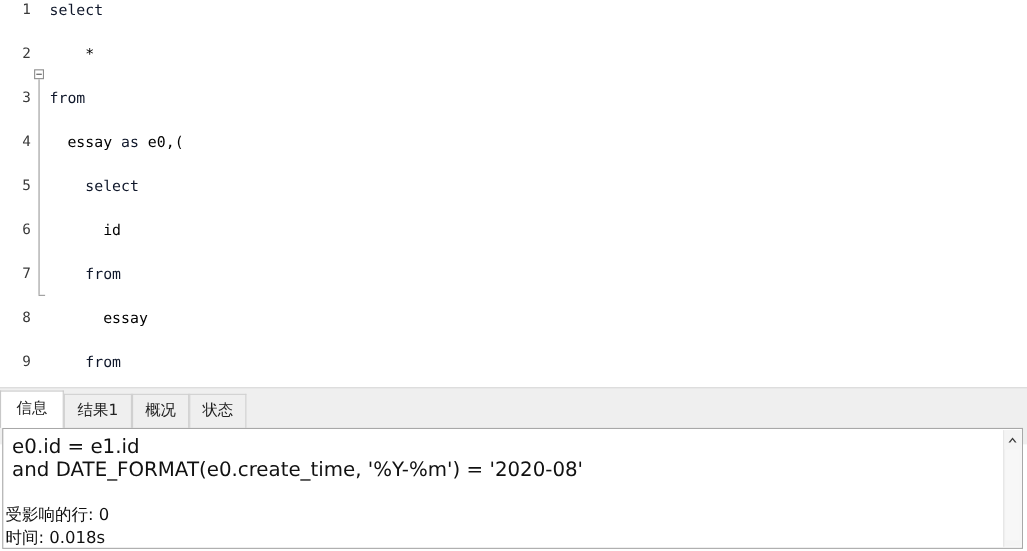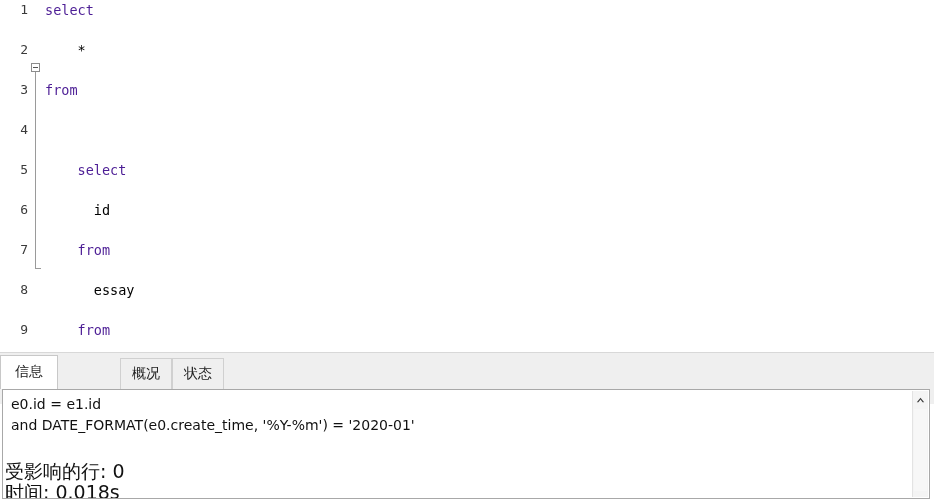--- a/index.html
+++ b/index.html
@@ -41,21 +41,21 @@
     color: #3a3a3a;
     font-family: "DejaVu Sans Mono", "Liberation Mono", monospace;
     font-size: 13px;
   }
   .code-text {
     position: absolute;
     left: 45px;
     top: 0;
     color: #000000;
   }
-  .kw  { color: #4c1d95; }
+  .kw  { color: #0f172a; }
   .fn  { color: #000000; }
 
   
   #fold-box {
     position: absolute;
     left: 31px;
     top: 63px;
     width: 9px;
     height: 9px;
     border: 1px solid #8c8c8c;
@@ -135,27 +135,27 @@
     height: 110px;
     background: #ffffff;
     border: 1px solid #a8a8a8;
     box-sizing: border-box;
     overflow: hidden;
   }
   .msg-line {
     position: absolute;
     left: 8px;
     white-space: pre;
-    font-size: 14px;
+    font-size: 18px;
     color: #111111;
     font-family: "DejaVu Sans", sans-serif;
   }
   .msg-line.cn {
     left: 2px;
-    font-size: 19px;
+    font-size: 15px;
   }
 
   
   #vscroll {
     position: absolute;
     right: 1px;
     top: 1px;
     width: 16px;
     bottom: 1px;
     background: #f4f4f4;
@@ -183,43 +183,44 @@
   }
 </style>
 </head>
 <body>
 
 <div id="editor">
   <div id="code-lines">
       <div class="code-line" style="top: 0px;"><span class="ln">1</span><span class="code-text"><span class="kw">select</span></span></div>
       <div class="code-line" style="top: 20px;"><span class="ln">2</span><span class="code-text"><span class="fn">    *</span></span></div>
       <div class="code-line" style="top: 40px;"><span class="ln">3</span><span class="code-text"><span class="kw">from</span></span></div>
-      <div class="code-line" style="top: 60px;"><span class="ln">4</span></div>
+      <div class="code-line" style="top: 60px;"><span class="ln">4</span><span class="code-text"><span class="fn">  essay </span><span class="kw">as</span><span class="fn"> e0,(</span></span></div>
       <div class="code-line" style="top: 80px;"><span class="ln">5</span><span class="code-text"><span class="fn">    </span><span class="kw">select</span></span></div>
       <div class="code-line" style="top: 100px;"><span class="ln">6</span><span class="code-text"><span class="fn">      id</span></span></div>
       <div class="code-line" style="top: 120px;"><span class="ln">7</span><span class="code-text"><span class="fn">    </span><span class="kw">from</span></span></div>
       <div class="code-line" style="top: 140px;"><span class="ln">8</span><span class="code-text"><span class="fn">      essay</span></span></div>
       <div class="code-line" style="top: 160px;"><span class="ln">9</span><span class="code-text"><span class="fn">    </span><span class="kw">from</span></span></div>
     </div>
 
   <div id="fold-box"></div>
   <div id="fold-line"></div>
   <div id="fold-foot"></div>
 </div>
 
 <div id="tabstrip">
     <div class="tab active" style="left: 0px; width: 58px;">信息</div>
+    <div class="tab" style="left: 58px; width: 62px;">结果1</div>
     <div class="tab" style="left: 120px; width: 52px;">概况</div>
     <div class="tab" style="left: 172px; width: 52px;">状态</div>
   </div>
 
 <div id="msgpanel">
   <div id="msg-lines">
       <div class="msg-line" style="top: 6px;">e0.id = e1.id</div>
-      <div class="msg-line" style="top: 27px;">and DATE_FORMAT(e0.create_time, '%Y-%m') = '2020-01'</div>
+      <div class="msg-line" style="top: 27px;">and DATE_FORMAT(e0.create_time, '%Y-%m') = '2020-08'</div>
       <div class="msg-line cn" style="top: 69px;">受影响的行: 0</div>
       <div class="msg-line cn" style="top: 90px; text-align: center;">时间: 0.018s</div>
     </div>
 
   <div id="vscroll">
     <div id="vscroll-up">
       <svg width="9" height="6" viewBox="0 0 9 6" aria-hidden="true">
         <path d="M4.5 0.7 L8.2 5.2 L6.6 5.2 L4.5 2.6 L2.4 5.2 L0.8 5.2 Z" fill="#3c3c3c"></path>
       </svg>
     </div>

